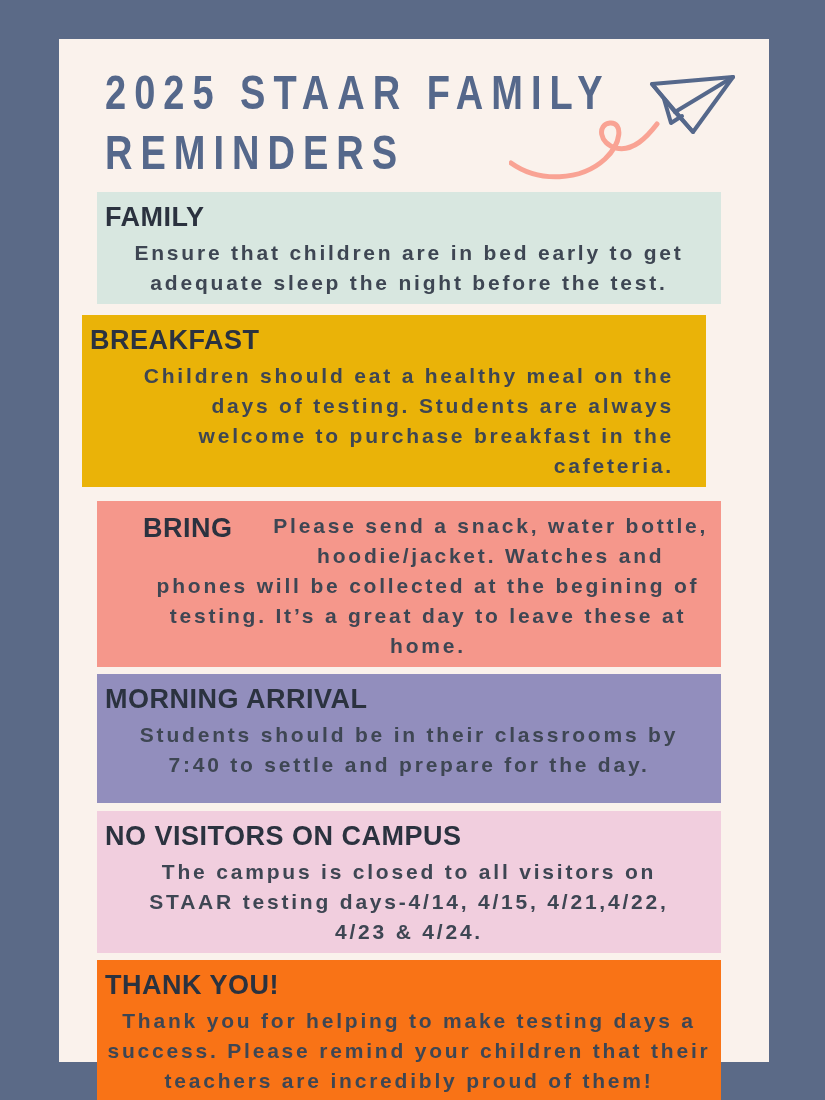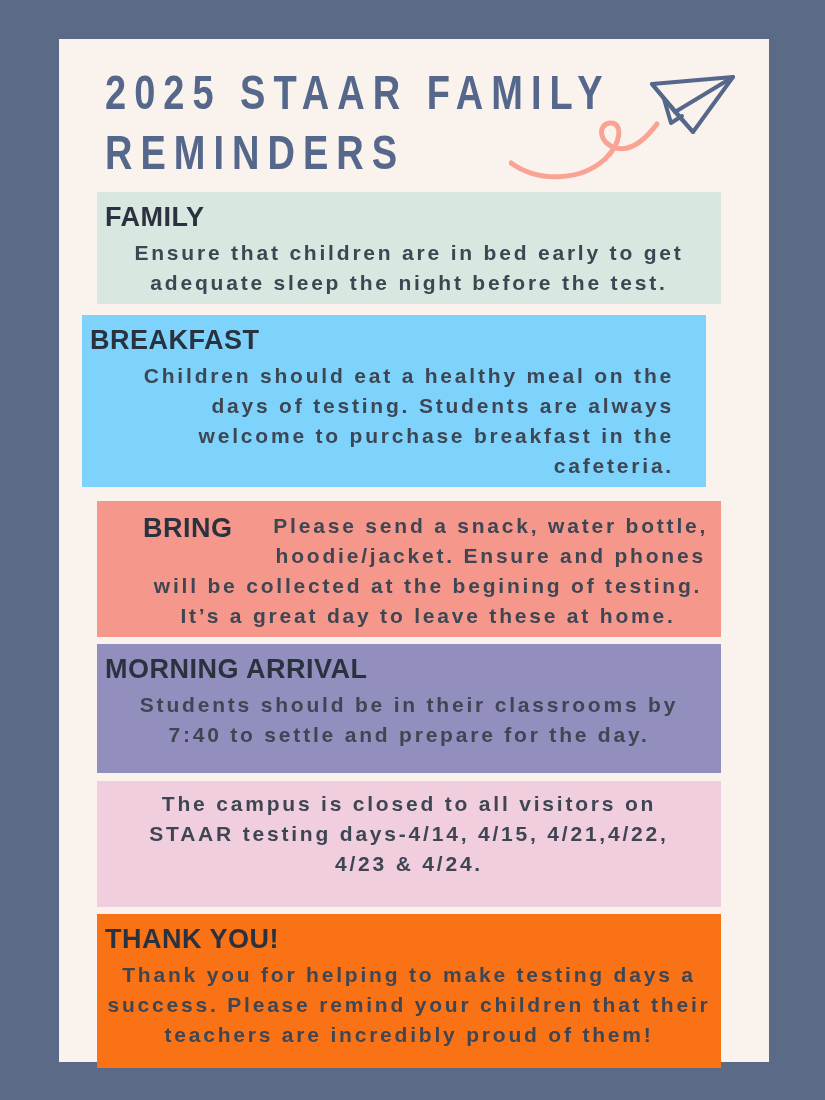--- a/index.html
+++ b/index.html
@@ -106,38 +106,39 @@
         <path d="M155,24 L162,48 L173,41"></path>
       </g>
     </svg>
   </header>
 
   <section class="card h-sleep" style="background: rgb(216, 231, 224);">
     <h2 class="card-heading">FAMILY</h2>
     <p class="card-body w-sleep">Ensure that children are in bed early to get adequate sleep the night before the test.</p>
   </section>
 
-  <section class="card h-breakfast" style="background: #7dd3fc; margin-left: 23px;">
+  <section class="card h-breakfast" style="background: #eab308; margin-left: 23px;">
     <h2 class="card-heading">BREAKFAST</h2>
     <p class="card-body w-breakfast">Children should eat a healthy meal on the days of testing. Students are always welcome to purchase breakfast in the cafeteria.</p>
   </section>
 
   <section class="card h-bring" style="background: rgb(245, 151, 139); padding-left: 46px;">
     <p class="card-body has-inline">
       <span class="inline-heading">BRING</span>
-      <span>Please send a snack, water bottle, hoodie/jacket. Ensure and phones will be collected at the begining of testing. It’s a great day to leave these at home.</span>
+      <span>Please send a snack, water bottle, hoodie/jacket. Watches and phones will be collected at the begining of testing. It’s a great day to leave these at home.</span>
     </p>
   </section>
 
   <section class="card h-ma" style="background: rgb(146, 142, 189);">
     <h2 class="card-heading">MORNING ARRIVAL</h2>
     <p class="card-body w-ma">Students should be in their classrooms by 7:40 to settle and prepare for the day.</p>
   </section>
 
   <section class="card h-nv" style="background: rgb(241, 206, 222);">
+    <h2 class="card-heading">NO VISITORS ON CAMPUS</h2>
     <p class="card-body w-nv">The campus is closed to all visitors on STAAR testing days-4/14, 4/15, 4/21,4/22, 4/23 &amp; 4/24.</p>
   </section>
 
   <section class="card h-ty" style="background: #f97316;">
     <h2 class="card-heading">THANK YOU!</h2>
     <p class="card-body w-ty">Thank you for helping to make testing days a success. Please remind your children that their teachers are incredibly proud of them!</p>
   </section>
 
 </div>
 

